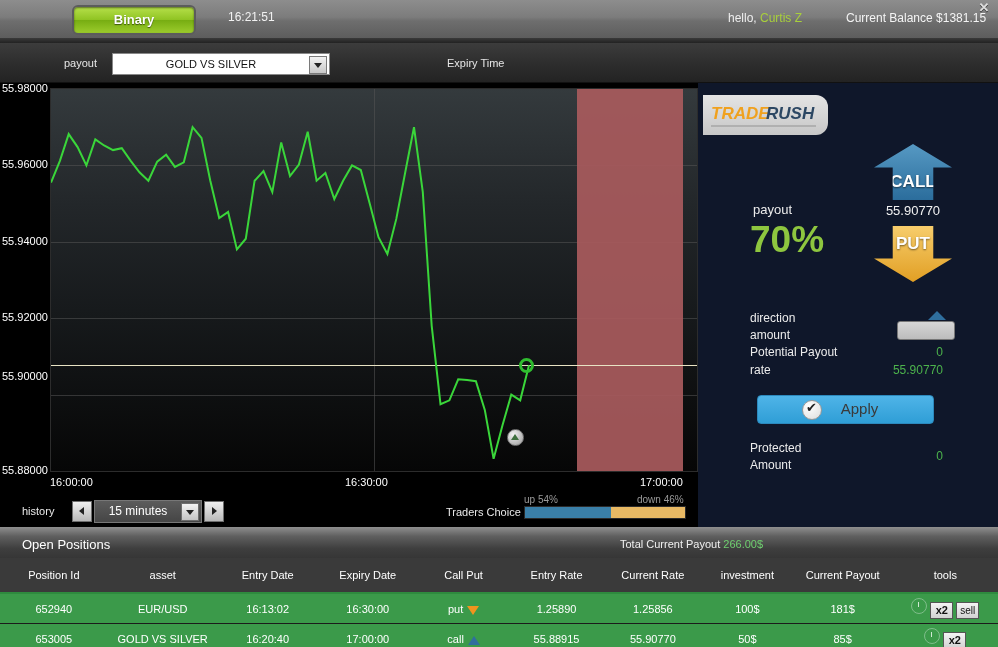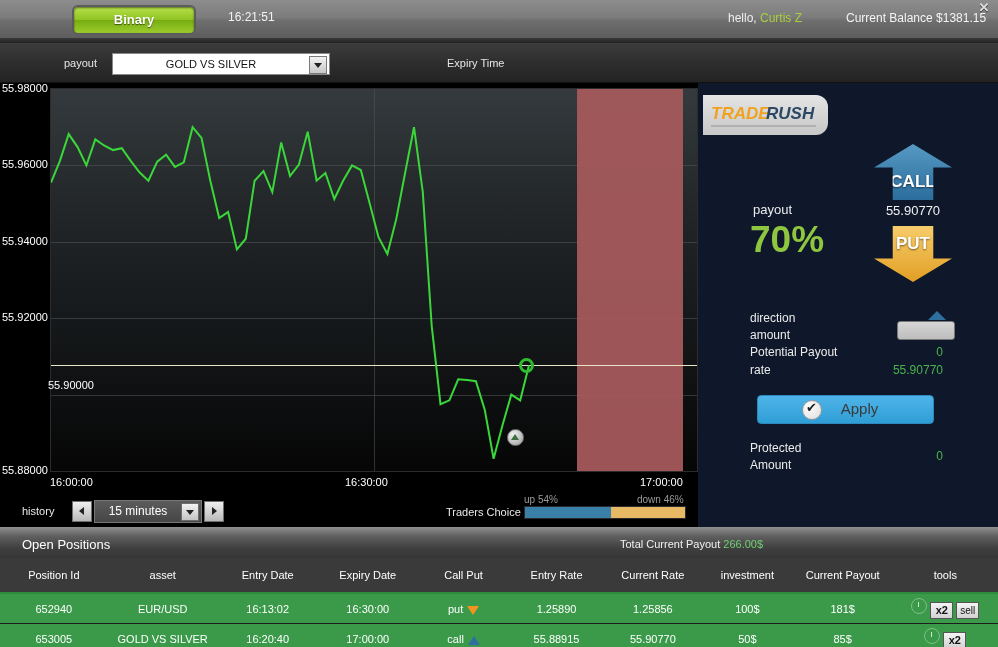--- a/index.html
+++ b/index.html
@@ -188,21 +188,21 @@
           <path d="M0.0 93.6 L8.9 71.8 L17.7 45.1 L26.6 58.1 L35.4 76.4 L44.3 50.4 L53.1 56.5 L62.0 61.1 L70.8 59.2 L79.7 71.8 L88.5 83.3 L97.4 91.7 L106.2 72.6 L115.1 65.7 L123.9 77.9 L132.8 73.3 L141.6 38.2 L150.5 48.9 L159.3 91.7 L168.2 129.1 L177.1 123.0 L185.9 160.4 L194.8 149.7 L203.6 91.7 L212.5 82.1 L221.3 103.1 L230.2 53.5 L239.0 87.1 L247.9 75.6 L256.7 42.8 L265.6 91.7 L274.4 84.0 L283.3 110.0 L292.1 91.7 L301.0 76.4 L309.8 81.0 L318.7 114.6 L327.5 148.2 L336.4 165.0 L345.3 129.9 L354.1 84.0 L363.0 38.2 L371.8 103.1 L380.7 236.8 L389.5 315.2 L398.4 311.3 L407.2 290.3 L416.1 291.1 L424.9 292.2 L433.8 320.9 L442.6 369.8 L451.5 336.2 L460.3 305.6 L469.2 311.3 L478.0 276.2" fill="none" stroke="#3ad63a" stroke-width="2"></path>
         </svg>
         <div class="mark-now" style="left: 467.81px; top: 269.186px;"></div>
         <div class="mark-entry" style="left: 455.536px; top: 340.047px;"></div>
       </div>
     <div id="ylabels">
         <div class="ylab" style="top: -1px;">55.98000</div>
         <div class="ylab" style="top: 75.4px;">55.96000</div>
         <div class="ylab" style="top: 151.8px;">55.94000</div>
         <div class="ylab" style="top: 228.2px;">55.92000</div>
-        <div class="ylab" style="top: 296px; margin-left: 46px;">55.90000</div>
+        <div class="ylab" style="top: 287px;">55.90000</div>
         <div class="ylab" style="top: 381px;">55.88000</div>
       </div>
     <div id="xlabels">
         <div class="xlab" style="left: 50px;">16:00:00</div>
         <div class="xlab" style="left: 345px;">16:30:00</div>
         <div class="xlab" style="left: 640px;">17:00:00</div>
       </div>
   </div>
 
   <div class="histbar"></div>

